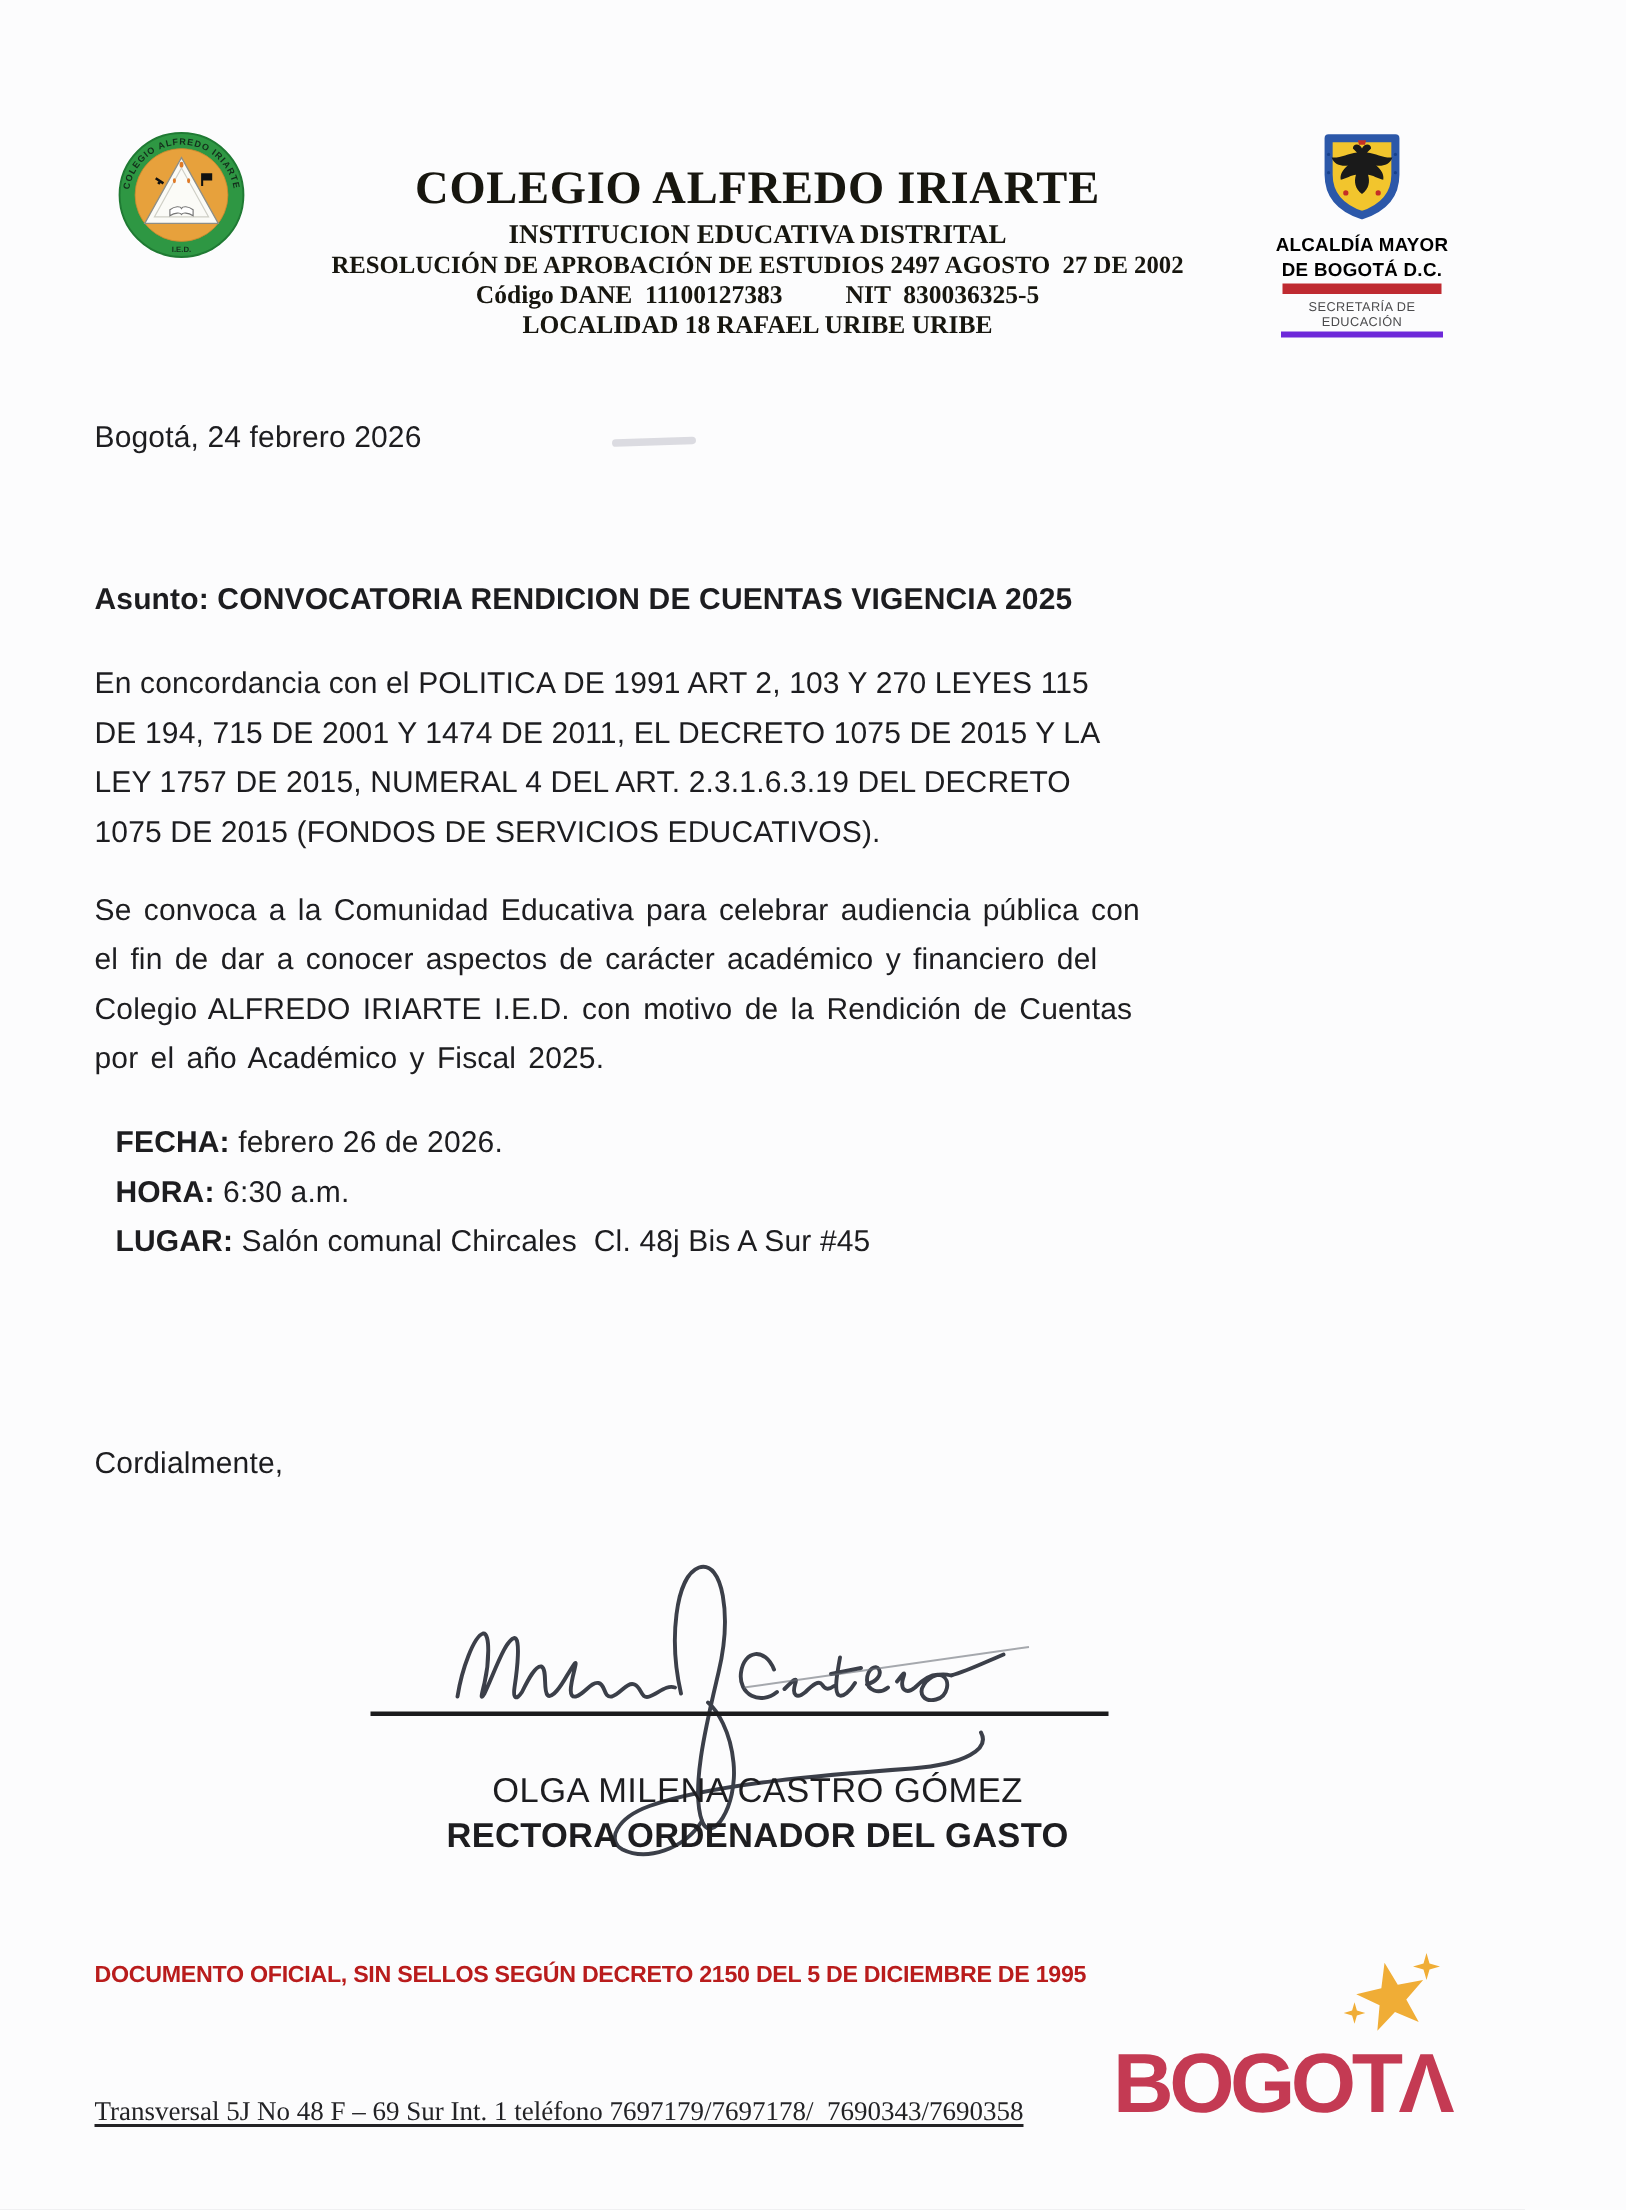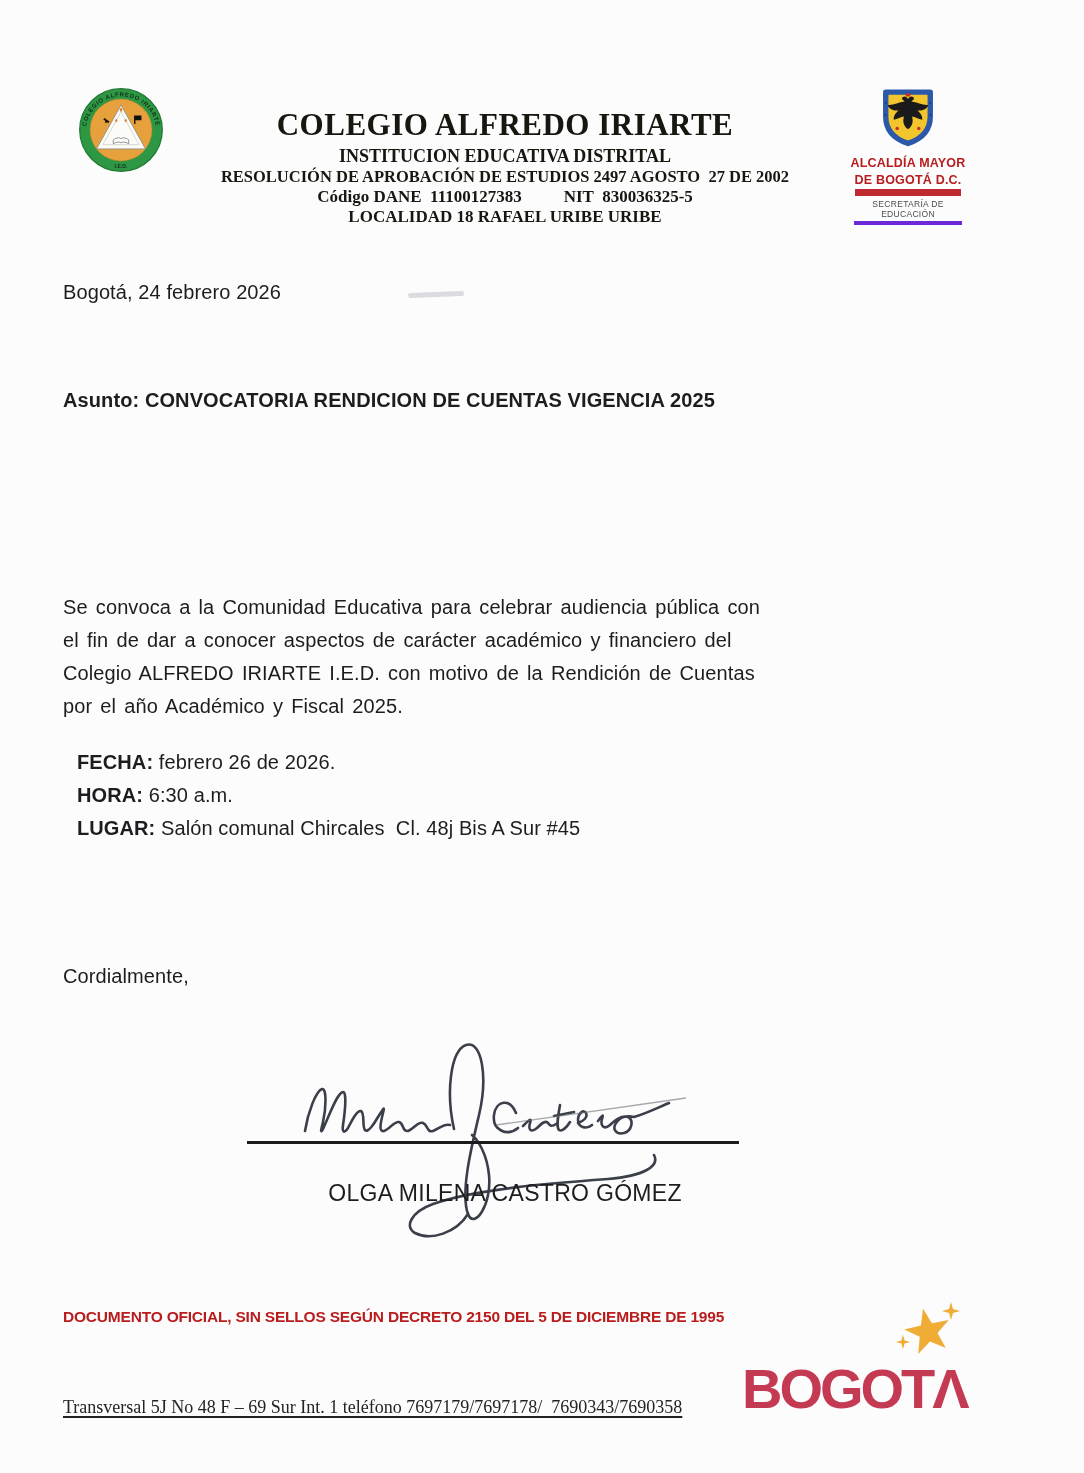--- a/index.html
+++ b/index.html
@@ -15,21 +15,21 @@
     font-family:"Liberation Serif","DejaVu Serif",serif;font-weight:700;color:#17160f;}
   .school-name{font-size:31px;letter-spacing:.5px;line-height:34px;}
   .head-l1{font-size:18px;margin-top:4px;line-height:20px;}
   .head-l2{font-size:16.5px;margin-top:1px;line-height:19px;white-space:pre-wrap;}
   .head-l3{font-size:17px;margin-top:1px;line-height:19px;white-space:pre-wrap;}
   .head-l3 .gap{display:inline-block;width:42px;}
   .head-l4{font-size:17px;margin-top:1px;line-height:19px;}
   .school-logo{left:78px;top:87px;}
   .alcaldia{left:846px;top:88px;width:124px;text-align:center;}
   .alcaldia svg{display:block;margin:0 auto;}
-  .alc-l1{font-size:12.5px;font-weight:700;color:#b91c1c;letter-spacing:.2px;line-height:14px;margin-top:3px;}
+  .alc-l1{font-size:12.5px;font-weight:700;color:#000000;letter-spacing:.2px;line-height:14px;margin-top:3px;}
   .alc-bar{width:106px;height:6.5px;background:#bf2a31;margin:2px auto 3px auto;}
   .alc-sub{font-size:8.5px;color:#4b4b4d;letter-spacing:.3px;width:108px;margin:0 auto;
     padding-bottom:2px;border-bottom:4px solid #6d28d9;}
   
   .body-text{font-size:20px;line-height:33px;letter-spacing:.1px;}
   .pre{white-space:pre-wrap;}
   .b{font-weight:700;}
   .date-line{left:63px;top:276px;}
   .subject-line{left:63px;top:384px;font-weight:700;}
   .para1{left:63px;top:440px;width:1010px;}
@@ -105,20 +105,24 @@
     <div class="alc-bar"></div>
     <div class="alc-sub">SECRETARÍA DE EDUCACIÓN</div>
   </div>
 
   <div class="abs smudge"></div>
 
   <div class="abs body-text date-line">Bogotá, 24 febrero 2026</div>
 
   <div class="abs body-text subject-line"><span class="pre b">Asunto: </span><span class="b">CONVOCATORIA RENDICION DE CUENTAS VIGENCIA 2025</span></div>
 
+  <div class="abs body-text para1 pre">En concordancia con el POLITICA DE 1991 ART 2, 103 Y 270 LEYES 115
+DE 194, 715 DE 2001 Y 1474 DE 2011, EL DECRETO 1075 DE 2015 Y LA
+LEY 1757 DE 2015, NUMERAL 4 DEL ART. 2.3.1.6.3.19 DEL DECRETO
+1075 DE 2015 (FONDOS DE SERVICIOS EDUCATIVOS).</div>
 
   <div class="abs body-text para2 pre">Se convoca a la Comunidad Educativa para celebrar audiencia pública con
 el fin de dar a conocer aspectos de carácter académico y financiero del
 Colegio ALFREDO IRIARTE I.E.D. con motivo de la Rendición de Cuentas
 por el año Académico y Fiscal 2025.</div>
 
   <div class="abs body-text details">
     <div><span class="pre b">FECHA: </span><span class="pre">febrero 26 de 2026.</span></div>
     <div><span class="pre b">HORA: </span><span class="pre">6:30 a.m.</span></div>
     <div><span class="pre b">LUGAR: </span><span class="pre">Salón comunal Chircales  Cl. 48j Bis A Sur #45</span></div>
@@ -131,20 +135,21 @@
       <path d="M52,99 C55,80 63,59 69,57 C74,56 73,77 70,90 C68,98 67,102 70,97 C77,82 84,61 90,60 C94,60 92,80 90,93 C89,100 91,102 95,96 C99,88 104,78 108,79 C112,81 109,95 112,98 C115,101 121,92 125,85 C130,77 132,73 130,81 C127,93 126,100 131,99 C137,97 141,89 146,90 C151,91 149,100 155,99 C161,97 165,89 170,91 C175,93 174,101 180,99 C186,97 191,91 197,93"></path>
       <path d="M201,97 C193,62 197,19 213,13 C229,8 235,45 226,83 C219,113 207,160 215,182 C221,198 239,173 236,143 C234,122 225,108 219,103"></path>
       <path d="M263,81 C257,66 243,68 241,83 C239,98 254,105 265,96 M270,94 C276,88 279,85 277,91 C275,98 278,101 284,96 C289,91 293,88 295,91 C297,94 299,95 303,92 M307,73 C305,84 303,95 306,98 C309,100 314,95 317,90 M301,84 L321,80 M325,91 C331,89 335,85 333,81 C331,77 325,81 325,88 C325,95 333,98 339,93 M345,89 C349,84 351,81 349,87 C347,94 351,98 357,93 C363,87 369,83 375,85 C381,88 379,99 371,101 C363,103 359,97 363,91 C367,85 374,83 381,85 C392,82 404,76 416,71"></path>
       <path d="M215,182 C203,201 178,209 162,201 C151,195 158,180 180,172 C222,157 300,151 355,147 C391,144 407,134 401,123"></path>
     </g>
     <path d="M243,93 L433,66" stroke="#6a6f78" stroke-width="1.3" opacity="0.6" fill="none"></path>
   </svg>
 
   <div class="abs sig-line"></div>
   <div class="abs signer-name">OLGA MILENA CASTRO GÓMEZ</div>
+  <div class="abs signer-title">RECTORA ORDENADOR DEL GASTO</div>
 
 
   <div class="abs foot-official">DOCUMENTO OFICIAL, SIN SELLOS SEGÚN DECRETO 2150 DEL 5 DE DICIEMBRE DE 1995</div>
   <div class="abs foot-address">Transversal 5J No 48 F – 69 Sur Int. 1 teléfono 7697179/7697178/  7690343/7690358</div>
 
   <div class="abs bogota">
     <div class="bogota-text"><span>BOGOT</span><span class="lam">Λ</span></div>
     <svg class="bogota-stars" width="130" height="80" viewBox="0 0 130 80">
       <g transform="translate(56,38) rotate(-12)">
         <polygon points="0,-24 5.6,-7.8 22.8,-7.4 9.1,3 14.1,19.4 0,9.6 -14.1,19.4 -9.1,3 -22.8,-7.4 -5.6,-7.8" fill="#f0ad36"></polygon>

